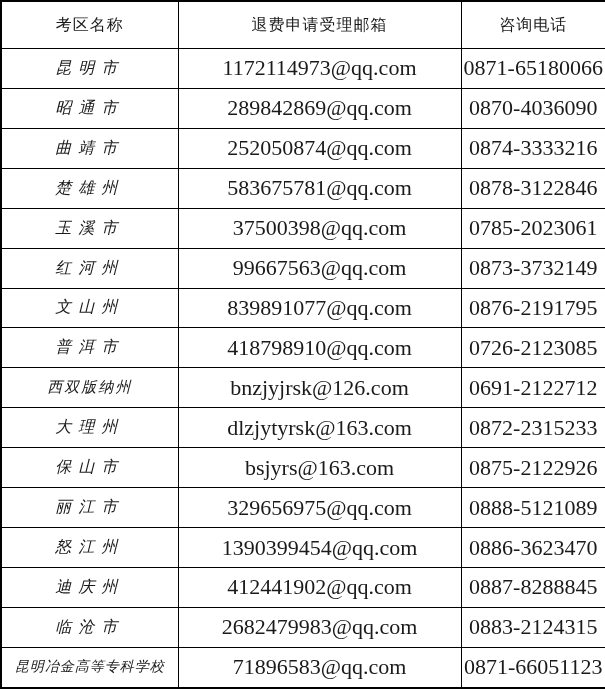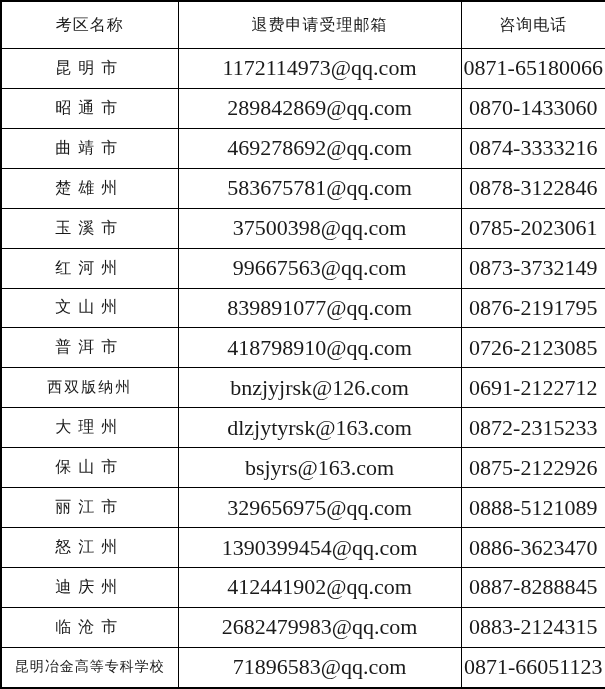--- a/index.html
+++ b/index.html
@@ -33,20 +33,21 @@
   }
   th.col-header {
     font-weight: normal;
     font-size: 16px;
     letter-spacing: 1px;
     height: 38px;
   }
   td.area-cell {
     font-size: 16px;
     letter-spacing: 7px;
+    font-style: italic;
   }
   td.area-cell.spacing-medium {
     font-size: 15px;
     letter-spacing: 2px;
   }
   td.area-cell.spacing-tight {
     font-size: 14px;
     letter-spacing: 1px;
     margin-top: 35px;
   }
@@ -76,25 +77,25 @@
     <tbody>
 
     <tr>
           <td class="area-cell">昆明市</td>
           <td class="email-cell">1172114973@qq.com</td>
           <td class="phone-cell">0871-65180066</td>
         </tr>
         <tr>
           <td class="area-cell">昭通市</td>
           <td class="email-cell">289842869@qq.com</td>
-          <td class="phone-cell">0870-1433060</td>
+          <td class="phone-cell">0870-4036090</td>
         </tr>
         <tr>
           <td class="area-cell">曲靖市</td>
-          <td class="email-cell">469278692@qq.com</td>
+          <td class="email-cell">252050874@qq.com</td>
           <td class="phone-cell">0874-3333216</td>
         </tr>
         <tr>
           <td class="area-cell">楚雄州</td>
           <td class="email-cell">583675781@qq.com</td>
           <td class="phone-cell">0878-3122846</td>
         </tr>
         <tr>
           <td class="area-cell">玉溪市</td>
           <td class="email-cell">37500398@qq.com</td>

